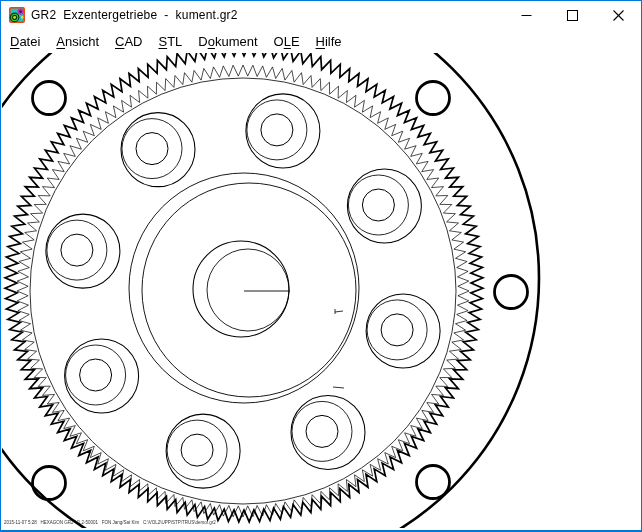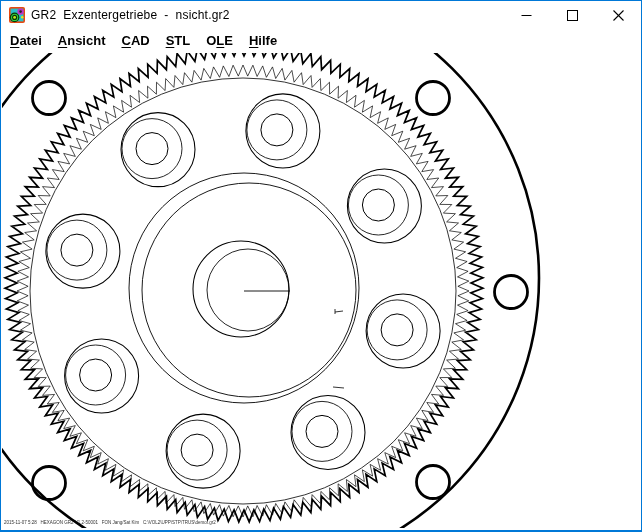--- a/index.html
+++ b/index.html
@@ -18,22 +18,22 @@
   .app-icon{width:16px;height:16px;margin:0 6px 0 8px;flex:0 0 auto;}
   .title-text{
     font-size:12px;color:#000;white-space:pre;letter-spacing:.2px;
   }
   .win-controls{margin-left:auto;display:flex;height:100%;}
   .win-btn{
     width:46px;height:100%;display:flex;align-items:center;justify-content:center;
     background:transparent;border:none;padding:0;cursor:default;
   }
   .menubar{
-    height:24px;display:flex;align-items:center;background:#ffffff;
-    font-size:13px;color:#000;padding-left:1px;font-weight:bold;
+    height:24px;display:flex;align-items:flex-end;background:#ffffff;
+    font-size:13px;color:#000;padding-left:1px;
   }
   .menu-item{padding:3px 8px 4px 8px;white-space:nowrap;}
   .menu-item u{text-underline-offset:2px;}
   .canvas{
     position:absolute;left:1px;right:1px;top:52px;bottom:2px;
     background:#ffffff;overflow:hidden;
   }
   .canvas svg.drawing{position:absolute;left:0;top:0;}
   .plot-footer{
     position:absolute;left:2px;bottom:3px;font-size:4.5px;line-height:5px;
@@ -49,21 +49,21 @@
     <svg class="app-icon" viewBox="0 0 16 16">
       <rect x="0" y="0" width="16" height="16" rx="2" fill="#e84810"></rect>
       <rect x="1.6" y="1.6" width="12.8" height="12.8" fill="#2ac0c8"></rect>
       <circle cx="5.6" cy="10.4" r="4.8" fill="#063806"></circle>
       <circle cx="5.6" cy="10.4" r="3.1" fill="none" stroke="#30d040" stroke-width="1.1"></circle>
       <circle cx="5.6" cy="10.4" r="1.4" fill="#c8e820"></circle>
       <circle cx="11.6" cy="4.6" r="3.2" fill="#c030c8"></circle>
       <circle cx="11.6" cy="4.6" r="1.3" fill="#282828"></circle>
       <circle cx="13.2" cy="10.2" r="1.2" fill="#e8e820"></circle>
     </svg>
-    <span class="title-text">GR2  Exzentergetriebe  -  nsicht.gr2</span>
+    <span class="title-text">GR2  Exzentergetriebe  -  kument.gr2</span>
 
     <div class="win-controls">
       <button class="win-btn" aria-label="minimize">
         <svg width="11" height="11" viewBox="0 0 11 11">
           <line x1="0.5" y1="5.5" x2="10.5" y2="5.5" stroke="#000" stroke-width="1"></line>
         </svg>
       </button>
       <button class="win-btn" aria-label="maximize">
         <svg width="11" height="11" viewBox="0 0 11 11">
           <rect x="0.5" y="0.5" width="10" height="10" fill="none" stroke="#000" stroke-width="1"></rect>
@@ -76,20 +76,21 @@
         </svg>
       </button>
     </div>
   </div>
 
   <div class="menubar" id="menubar">
       <div class="menu-item"><u>D</u>atei</div>
       <div class="menu-item"><u>A</u>nsicht</div>
       <div class="menu-item"><u>C</u>AD</div>
       <div class="menu-item"><u>S</u>TL</div>
+      <div class="menu-item">D<u>o</u>kument</div>
       <div class="menu-item">O<u>L</u>E</div>
       <div class="menu-item"><u>H</u>ilfe</div>
     </div>
 
   <div class="canvas">
     <div class="plot-footer">2015-11-07 5:28   HEXAGON GR2 V1.2-50001   FON Jang/Sat Kim   C:\VOL2\UPP\STP\TRUS\demof.gr2</div>
     <svg class="drawing" id="gear-svg" width="640" height="478" viewBox="1 52 640 478">
         <circle cx="242" cy="277" r="296" stroke-width="2.6" fill="none" stroke="#000000"></circle>
         <circle cx="48" cy="97" r="16.5" stroke-width="2.8" fill="none" stroke="#000000"></circle>
         <circle cx="432" cy="97" r="16.5" stroke-width="2.8" fill="none" stroke="#000000"></circle>

